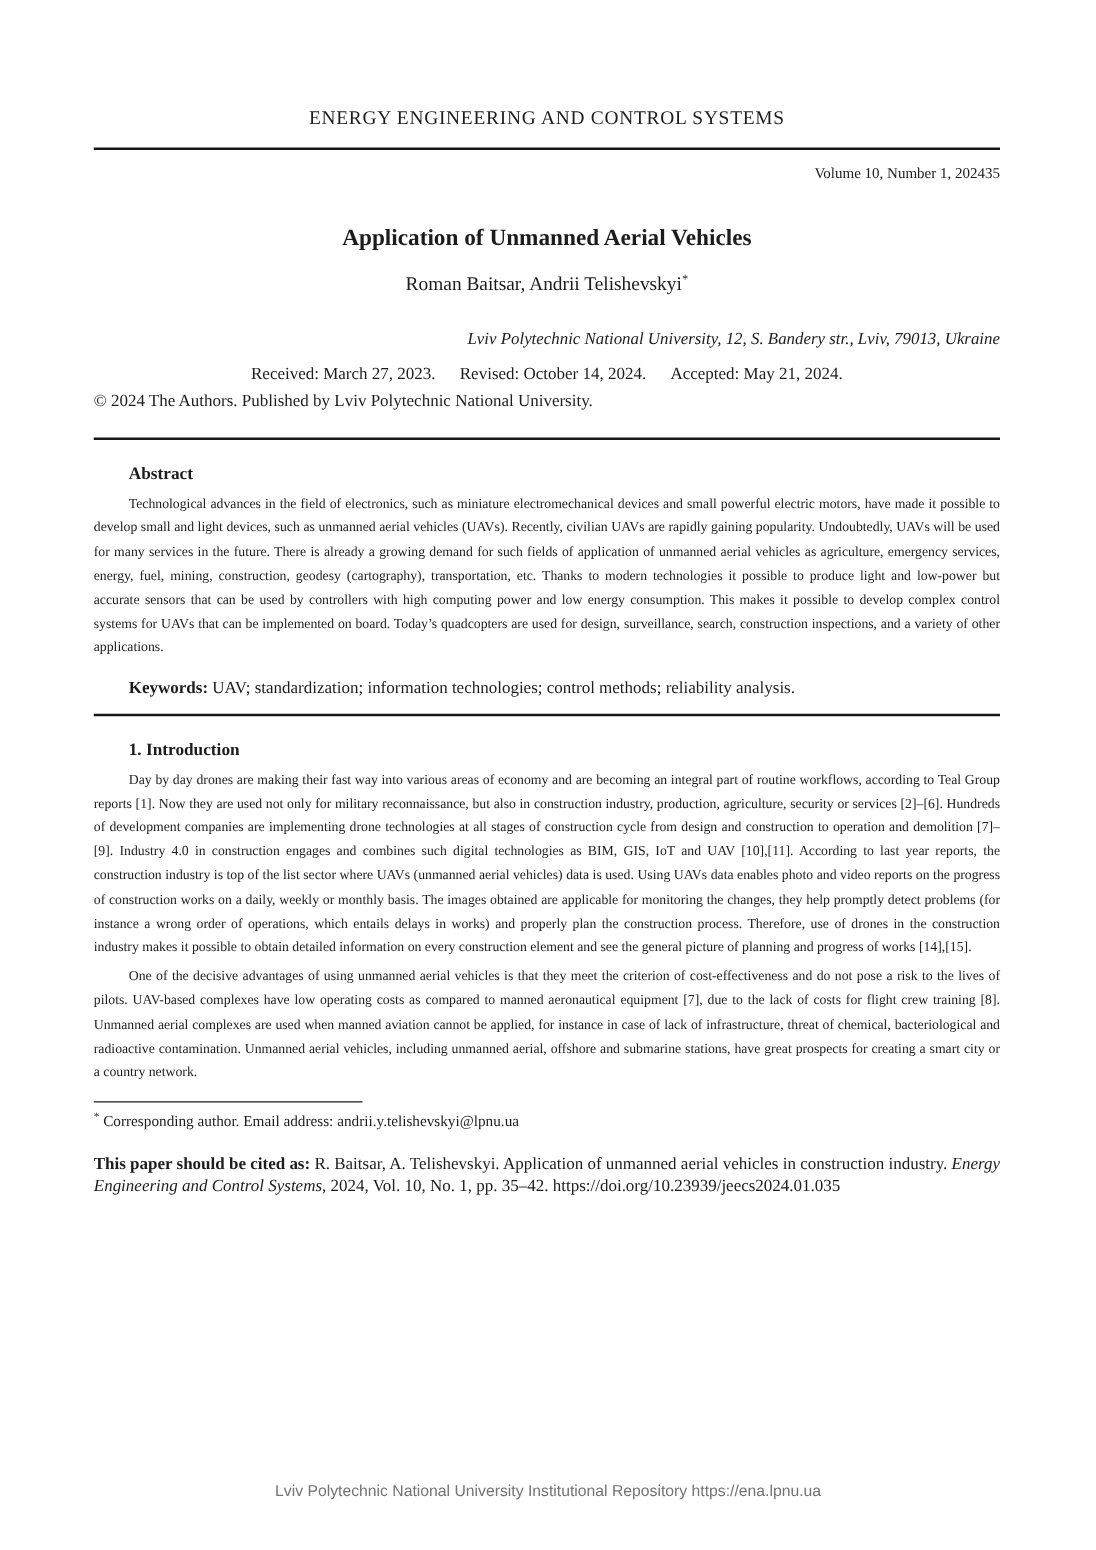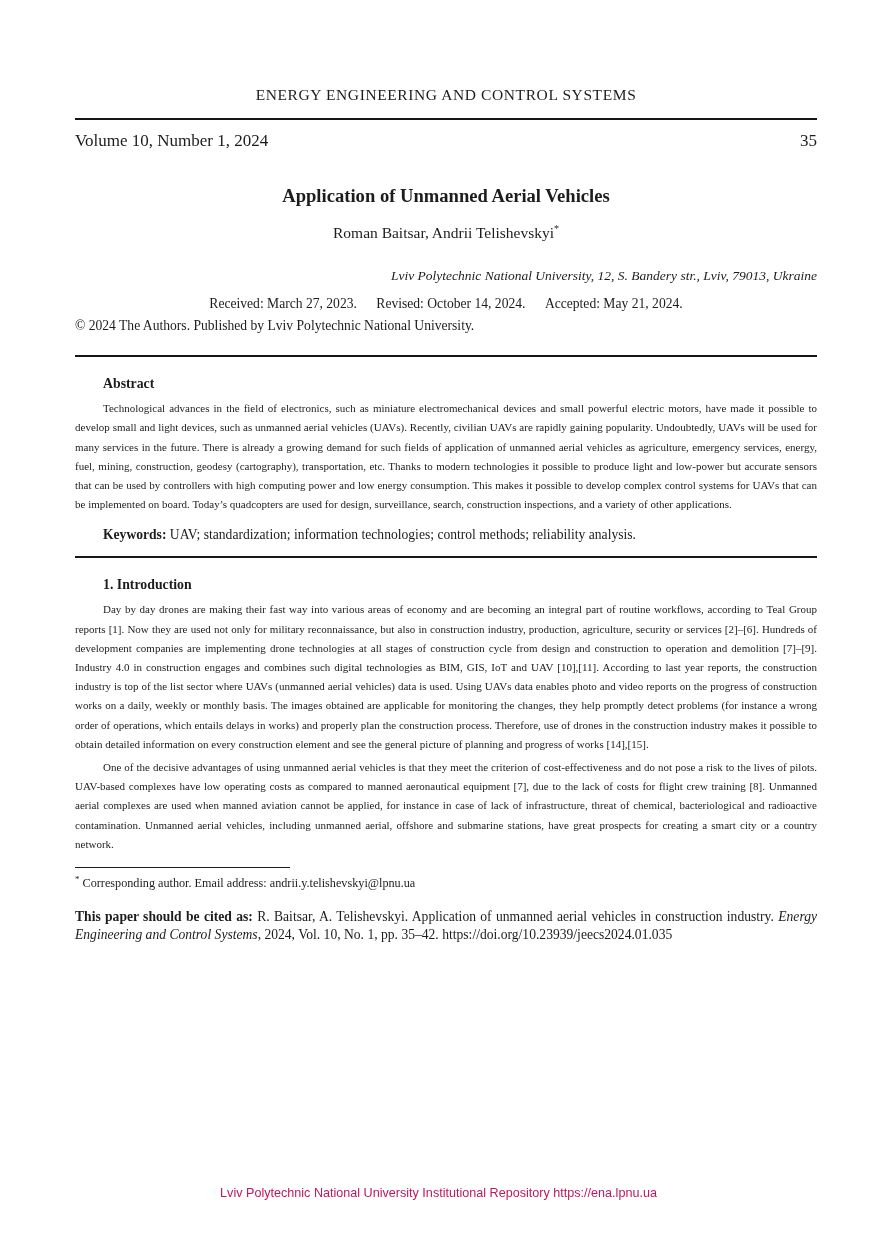--- a/index.html
+++ b/index.html
@@ -4,35 +4,35 @@
 <style>
   * { margin: 0; padding: 0; box-sizing: border-box; }
   html, body { background: #ffffff; }
   body {
     width: 877px; height: 1240px;
     position: relative;
     font-family: "Liberation Serif", serif;
     color: #1c1c1c;
     overflow: hidden;
   }
-  .page { padding: 86px 60px 0 75px; width: 877px; }
+  .page { padding: 86px 77px 0 75px; width: 877px; }
 
   .journal-name {
     text-align: center;
     font-size: 15.5px;
     letter-spacing: 0.6px;
     white-space: nowrap;
   }
   .rule-thick { height: 2px; background: #161616; border: none; }
   .rule-header { margin-top: 14px; }
 
   .volume-row {
     margin-top: 11px;
-    display: flex; justify-content: space-between;
-    font-size: 17px;
+    display: flex; justify-content: flex-end;
+    font-size: 12px;
   }
 
   .paper-title {
     margin-top: 31px;
     text-align: center;
     font-weight: bold;
     font-size: 18.6px;
     line-height: 28px;
   }
 
@@ -116,21 +116,21 @@
     line-height: 18px;
     text-align: justify;
   }
 
   .repo-footer {
     position: absolute;
     left: 0; right: 0; bottom: 40px;
     text-align: center;
     font-family: "Liberation Sans", sans-serif;
     font-size: 12.6px;
-    color: #be185d;
+    color: #737373;
   }
 </style>
 </head>
 <body>
 
 <div class="page">
 
   <div class="journal-name">ENERGY ENGINEERING AND CONTROL SYSTEMS</div>
 
   <hr class="rule-thick rule-header">

